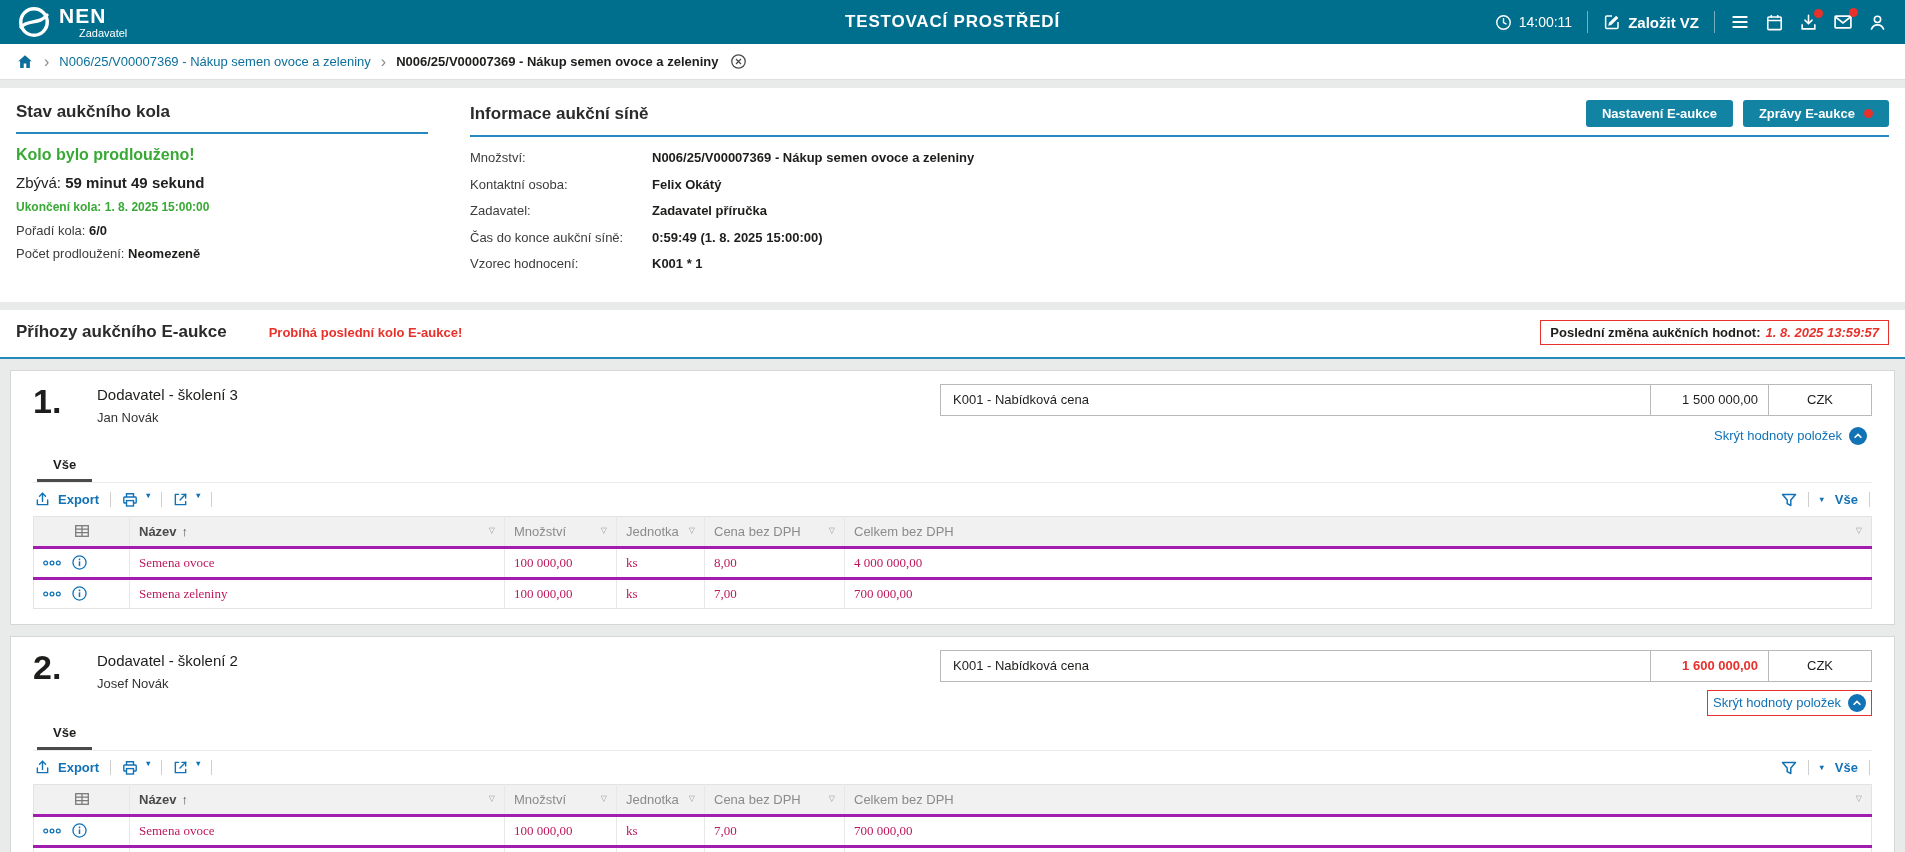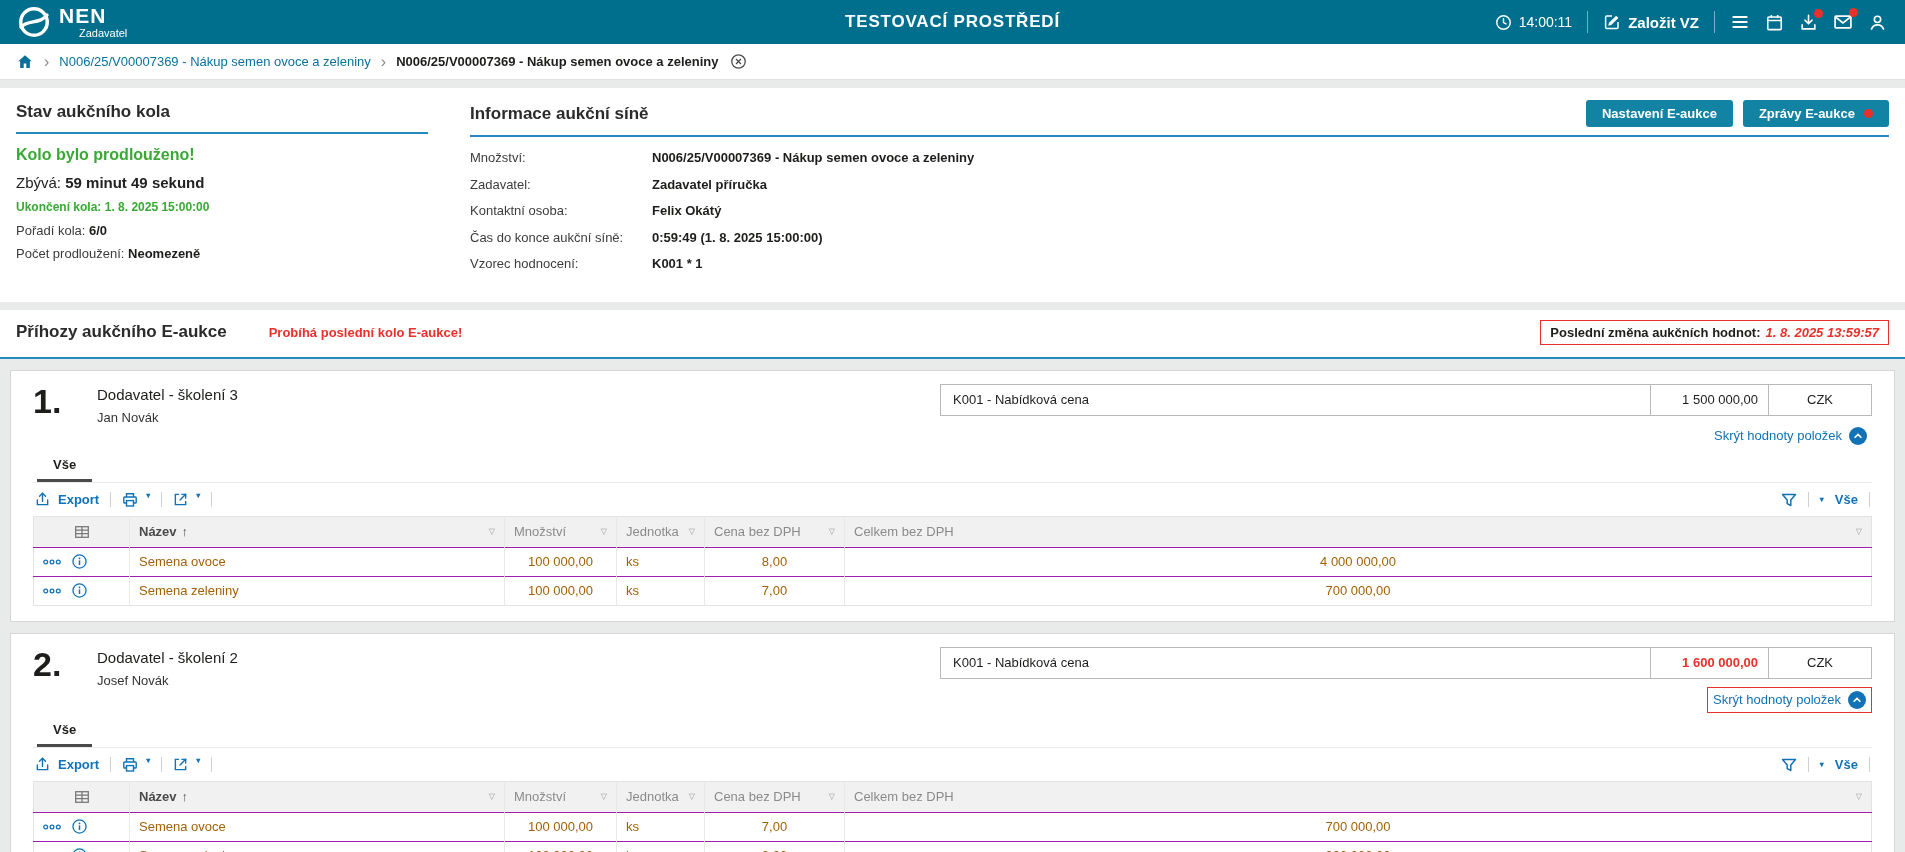--- a/index.html
+++ b/index.html
@@ -126,22 +126,22 @@
 
   table.bids { width:100%; border-collapse:collapse; margin-bottom:13px; border:1px solid #e3e3e3; }
   .bids th, .bids td { border-right:1px solid #e8e8e8; padding:6px 9px; font-size:13px; vertical-align:middle; }
   .bids th:last-child, .bids td:last-child { border-right:none; }
   .bids thead th { background:#f1f1f1; font-weight:normal; color:#8b8b8b; height:31px; text-align:left; cursor:pointer; }
   .th-inner { display:flex; align-items:center; justify-content:space-between; gap:6px; }
   .th-inner.center { justify-content:center; }
   .sorted { color:#4a4a4a; font-weight:bold; display:flex; align-items:center; gap:5px;justify-content:space-between; }
   .sort-arrow { font-weight:bold; color:#4a4a4a; font-size:13px; }
   .filter-caret { color:#9c9c9c; font-size:8px; line-height:1; cursor:pointer; }
-  .bids tbody td { border-top:1px solid #a21caf; color:#a16207; height:29px; }
-  .bids td.num { text-align:center;margin-top:48px; }
+  .bids tbody td { border-top:3px solid #a21caf; color:#be185d; height:29px;font-family:Liberation Serif, serif; }
+  .bids td.num { text-align:left;margin-top:48px; }
   .actions-cell { display:flex; align-items:center; gap:11px; color:#1272b6; }
   .actions-cell > * { cursor:pointer; display:flex; }
   .grid-icon { color:#7a7a7a; display:flex; }
 </style>
 </head>
 <body>
 
 <header class="app-header">
   <div class="logo-group">
     <svg width="32" height="32" viewBox="0 0 32 32">
@@ -276,26 +276,26 @@
           <span>Zprávy E-aukce</span>
           <span class="btn-dot"></span>
         </button>
       </div>
     </div>
     <div class="info-row">
       <span class="info-label">Množství:</span>
       <span class="info-value">N006/25/V00007369 - Nákup semen ovoce a zeleniny</span>
     </div>
     <div class="info-row">
+      <span class="info-label">Kontaktní osoba:</span>
+      <span class="info-value">Felix Okátý</span>
+    </div>
+    <div class="info-row">
       <span class="info-label">Zadavatel:</span>
       <span class="info-value">Zadavatel příručka</span>
-    </div>
-    <div class="info-row">
-      <span class="info-label">Kontaktní osoba:</span>
-      <span class="info-value">Felix Okátý</span>
     </div>
     <div class="info-row">
       <span class="info-label">Čas do konce aukční síně:</span>
       <span class="info-value">0:59:49 (1. 8. 2025 15:00:00)</span>
     </div>
     <div class="info-row">
       <span class="info-label">Vzorec hodnocení:</span>
       <span class="info-value">K001 * 1</span>
     </div>
   </div>

